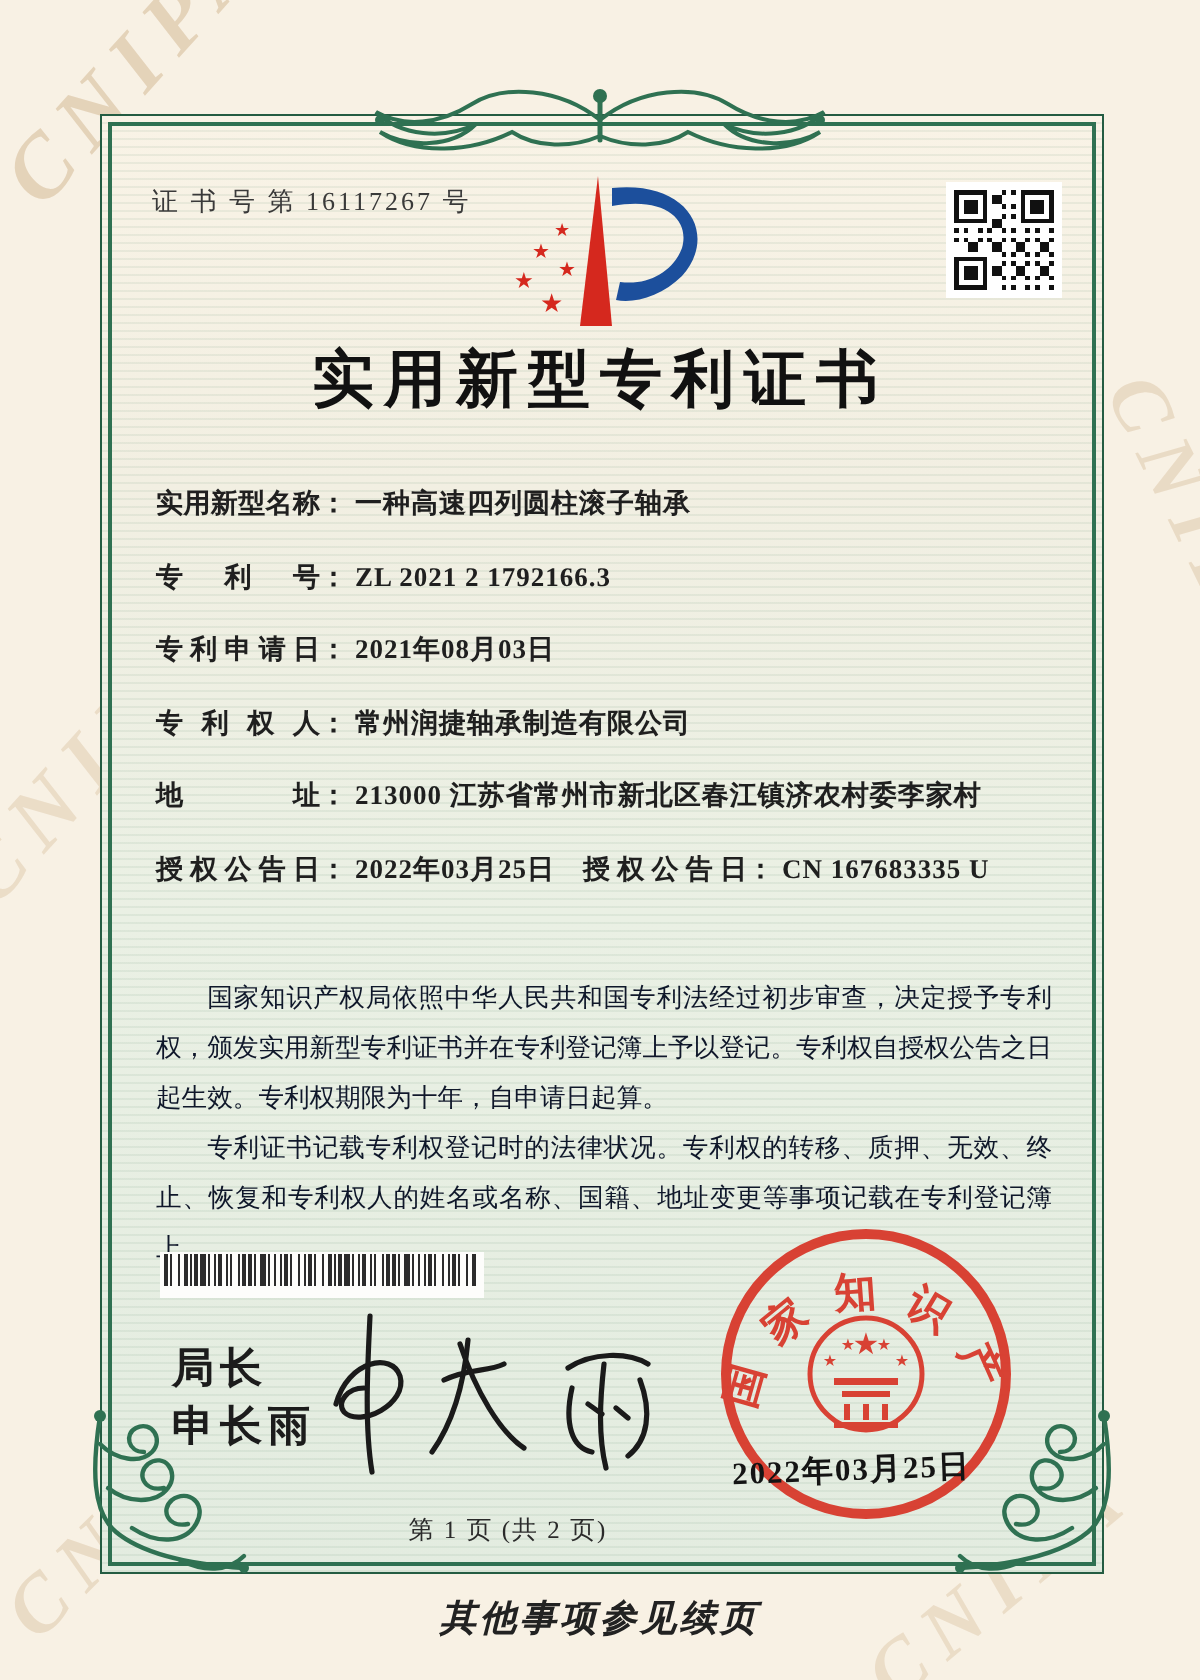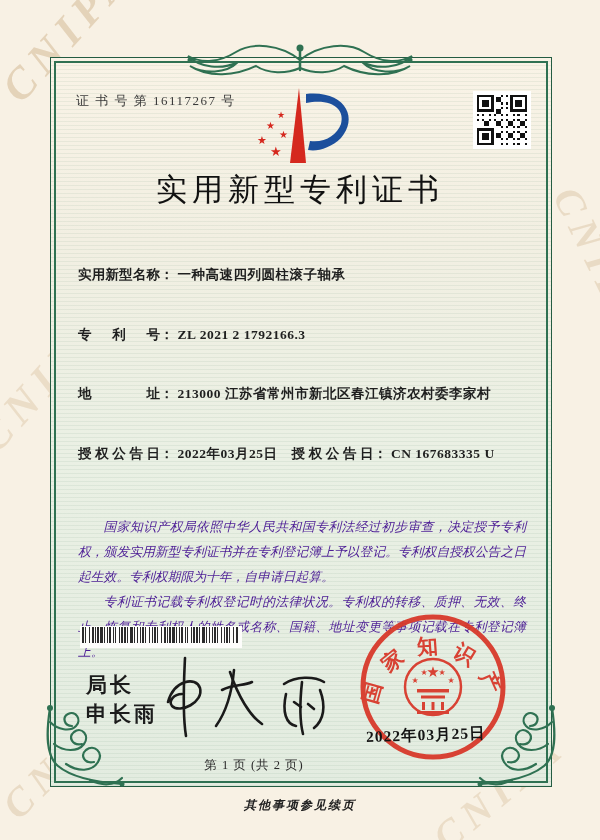--- a/index.html
+++ b/index.html
@@ -39,33 +39,33 @@
     position:absolute; left:76px; top:92px;
     font-size:13px; letter-spacing:1.5px; color:#3a3a3a; font-weight:400;
   }
   .logo { position:absolute; left:235px; top:86px; width:135px; height:80px; }
   .qr {
     position:absolute; left:473px; top:91px; width:58px; height:58px;
     background:#ffffff; padding:4px;
   }
   .title {
     position:absolute; left:0; top:169px; width:600px;
-    text-align:center; font-size:31px; font-weight:400; letter-spacing:5px;
+    text-align:center; font-size:31px; font-weight:700; letter-spacing:5px;
     color:#111;
   }
   .fields { position:absolute; left:78px; top:241px; width:450px; }
   .frow { line-height:22px; margin-bottom:14.5px; font-size:13.5px; font-weight:600; white-space:nowrap; }
-  .flabel { display:inline-block; width:82px; text-align:justify; text-align-last:justify; vertical-align:bottom;margin-top:23px; }
+  .flabel { display:inline-block; width:82px; text-align:justify; text-align-last:justify; vertical-align:bottom; }
   .fcolon { margin-right:4px; }
   .fvalue { letter-spacing:0.5px; }
   .fpair2 { margin-left:14px; }
   .paras {
     position:absolute; left:78px; top:487px; width:448px;
     font-size:12.8px; line-height:25px; text-align:justify;
-    font-style:italic; color:#4c1d95; font-weight:500;margin-top:28px;
+    color:#0f172a; font-weight:500;
   }
   .paras p { text-indent:2em; }
   .barcode { position:absolute; left:80px; top:626px; background:#fdfdfb; padding:1px 2px; }
   .director {
     position:absolute; left:86px; top:670px;
     font-family:"Liberation Sans","DejaVu Sans",sans-serif;
     font-size:21px; font-weight:600; letter-spacing:3px; line-height:29px;
     color:#1c1c1c;
   }
   .signature { position:absolute; left:138px; top:644px; }
@@ -74,21 +74,21 @@
     position:absolute; left:366px; top:725px;
     font-size:15.5px; letter-spacing:1px; color:#141414; font-weight:600;
     transform:rotate(-2deg);
   }
   .page-indicator {
     position:absolute; left:0; top:757px; width:508px; text-align:center;
     font-size:12.5px; letter-spacing:1px; color:#2a2a2a;
   }
   .footer-note {
     position:absolute; left:0; top:797px; width:600px; text-align:center;
-    font-size:12px; font-style:italic; font-weight:600; color:#222; letter-spacing:2px;
+    font-size:18px; font-style:italic; font-weight:600; color:#222; letter-spacing:2px;
   }
   .star { fill:#d5281e; }
 </style>
 </head>
 <body>
 
 <div class="watermark" style="left:-18px; top:6px; font-size:44px; opacity:0.30; transform:rotate(-48deg);">CNIPA</div>
 <div class="watermark" style="left:205px; top:96px; font-size:36px; opacity:0.16; color:#d98c7a; transform:rotate(-16deg);">CNIPA</div>
 <div class="watermark" style="left:520px; top:238px; font-size:40px; opacity:0.22; transform:rotate(64deg);">CNIPA</div>
 <div class="watermark" style="left:-42px; top:356px; font-size:44px; opacity:0.20; transform:rotate(-48deg);">CNIPA</div>
@@ -240,20 +240,26 @@
 <div class="title">实用新型专利证书</div>
 
 <div class="fields">
   <div class="frow">
     <span class="flabel">实用新型名称</span><span class="fcolon">：</span><span class="fvalue">一种高速四列圆柱滚子轴承</span>
   </div>
   <div class="frow">
     <span class="flabel">专利号</span><span class="fcolon">：</span><span class="fvalue">ZL 2021 2 1792166.3</span>
   </div>
   <div class="frow">
+    <span class="flabel">专利申请日</span><span class="fcolon">：</span><span class="fvalue">2021年08月03日</span>
+  </div>
+  <div class="frow">
+    <span class="flabel">专利权人</span><span class="fcolon">：</span><span class="fvalue">常州润捷轴承制造有限公司</span>
+  </div>
+  <div class="frow">
     <span class="flabel">地址</span><span class="fcolon">：</span><span class="fvalue">213000 江苏省常州市新北区春江镇济农村委李家村</span>
   </div>
   <div class="frow">
     <span><span class="flabel">授权公告日</span><span class="fcolon">：</span><span class="fvalue">2022年03月25日</span></span><span class="fpair2"><span class="flabel">授权公告日</span><span class="fcolon">：</span><span class="fvalue">CN 167683335 U</span></span>
   </div>
 </div>
 
 <div class="paras">
   <p>国家知识产权局依照中华人民共和国专利法经过初步审查，决定授予专利权，颁发实用新型专利证书并在专利登记簿上予以登记。专利权自授权公告之日起生效。专利权期限为十年，自申请日起算。</p>
   <p>专利证书记载专利权登记时的法律状况。专利权的转移、质押、无效、终止、恢复和专利权人的姓名或名称、国籍、地址变更等事项记载在专利登记簿上。</p>

